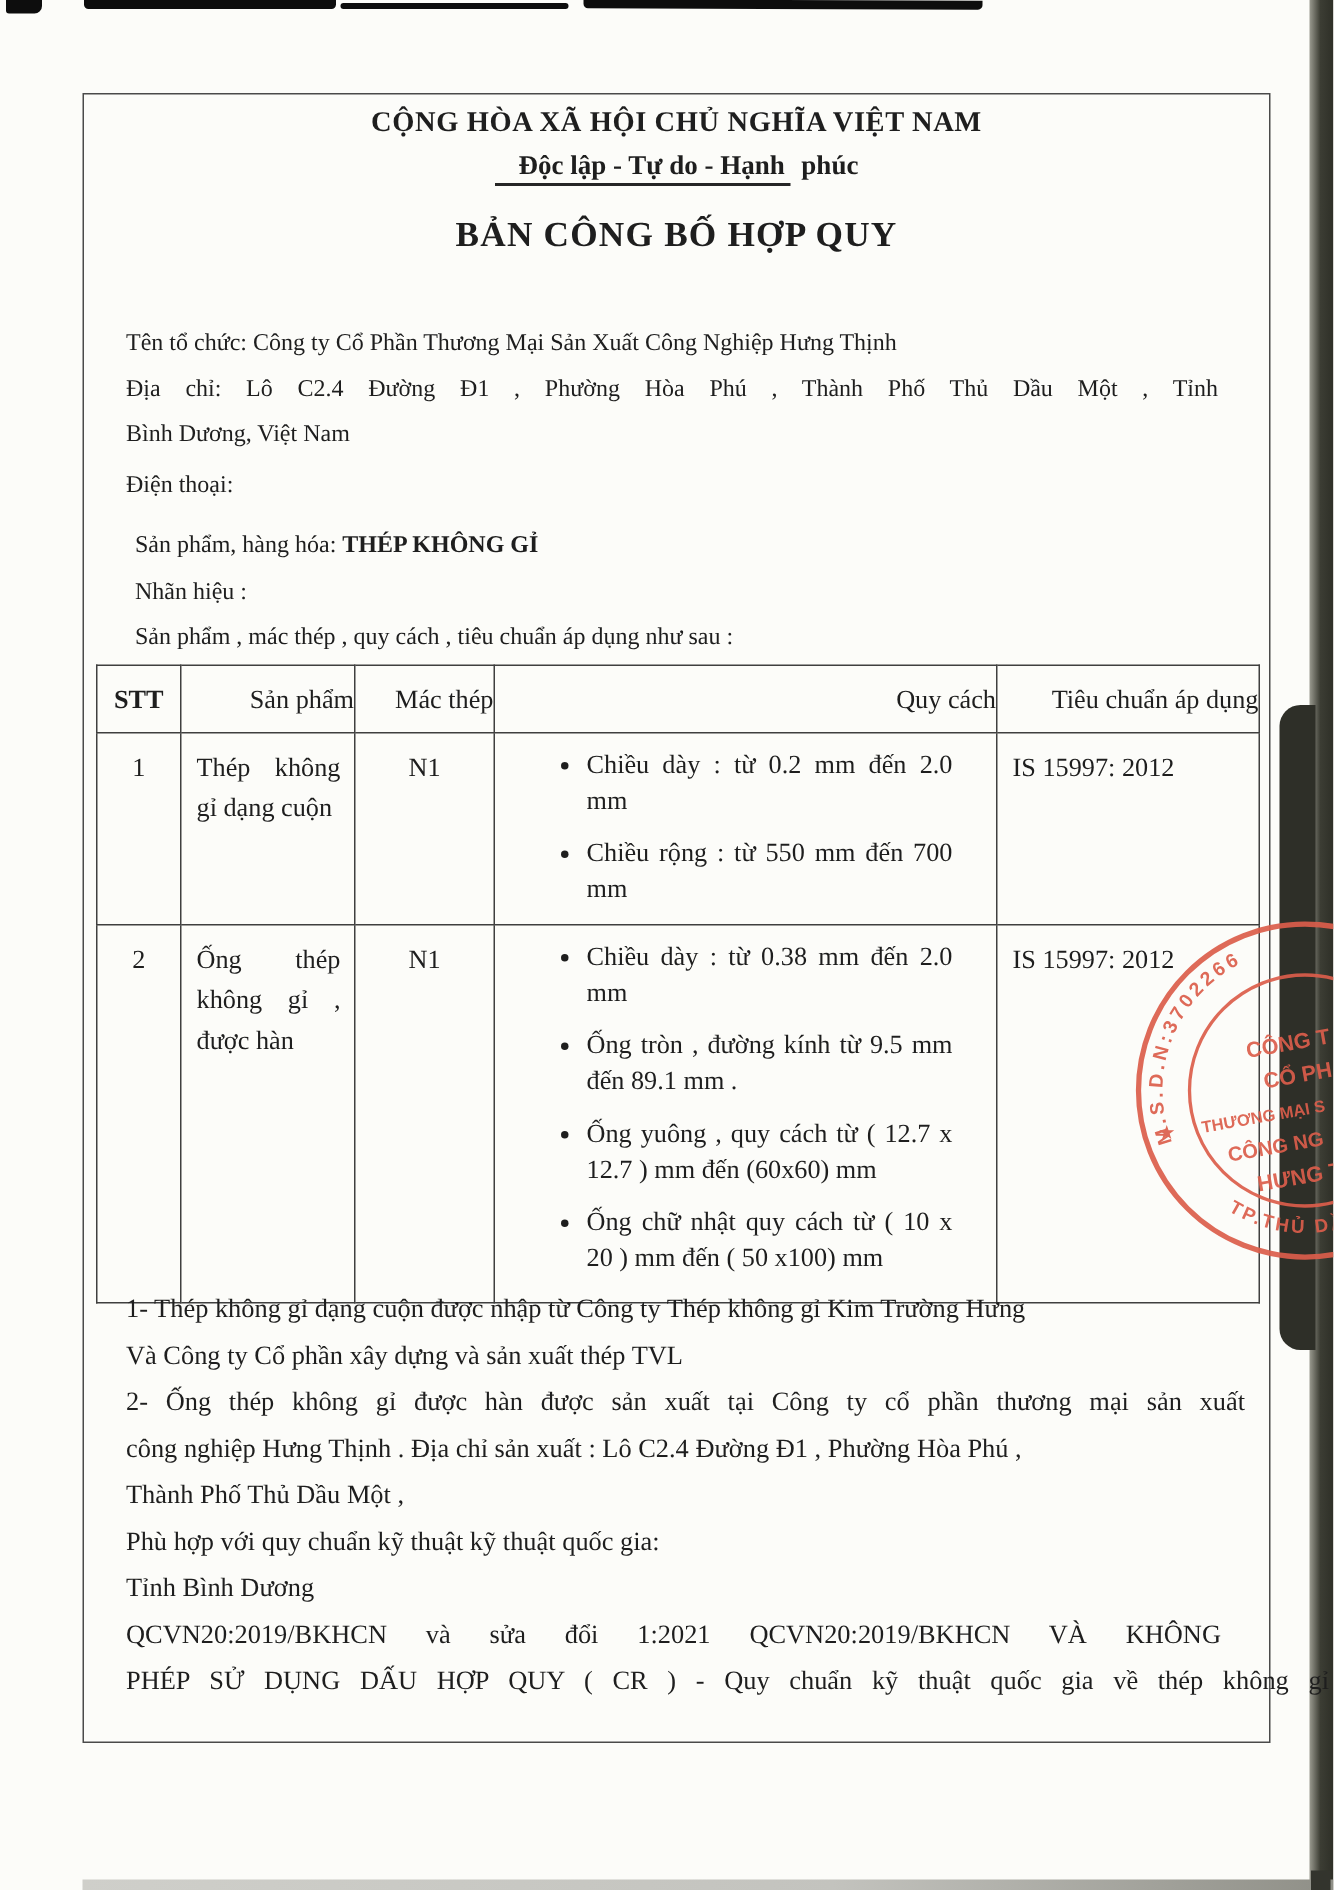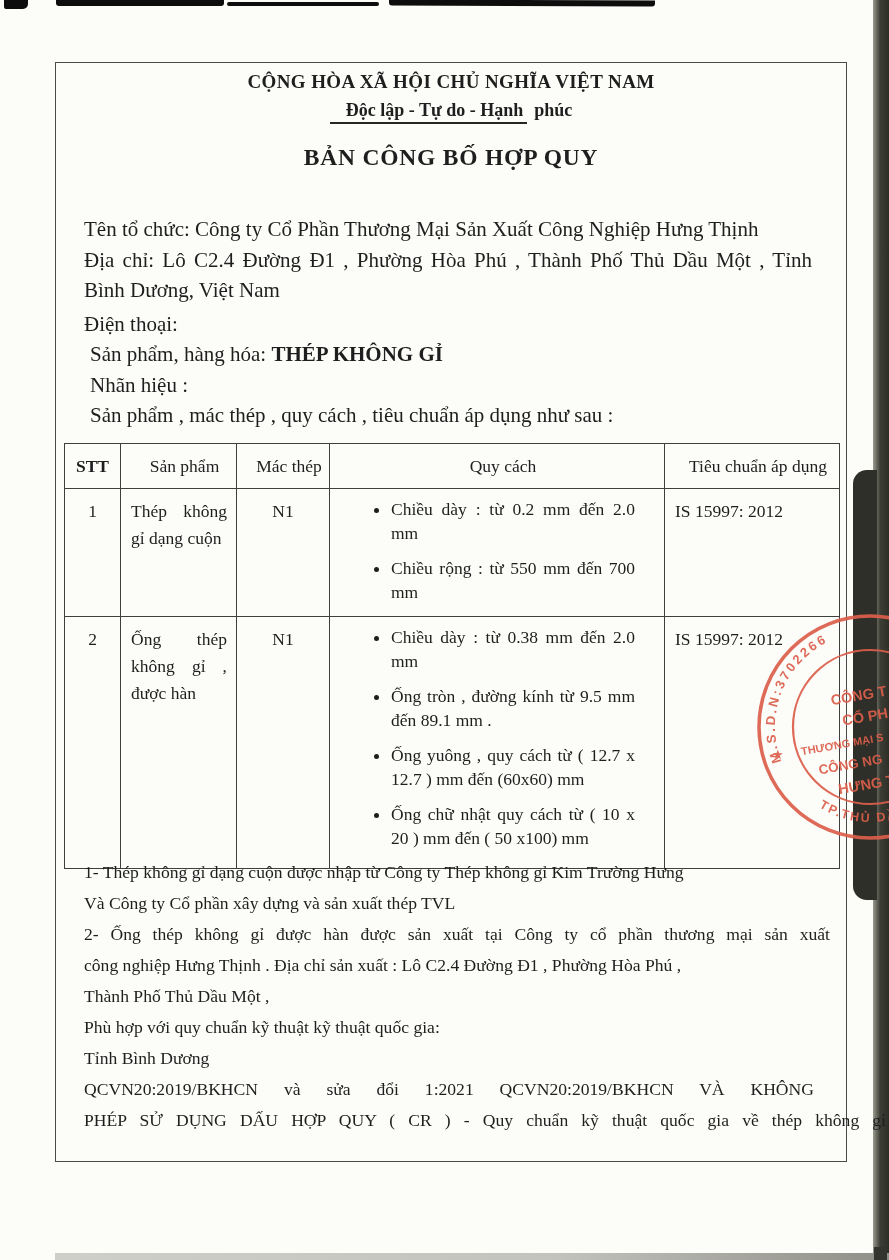--- a/index.html
+++ b/index.html
@@ -27,37 +27,37 @@
   .frame{position:absolute;left:55px;top:62px;width:790px;height:1098px;
     border:1.6px solid #4a4a4a;z-index:20;}
   .cline{position:absolute;left:0;width:100%;text-align:center;}
   .nat-title{top:8px;font-size:19px;font-weight:bold;letter-spacing:.4px;}
   .motto{top:37px;font-size:18px;font-weight:bold;}
   .motto .u{border-bottom:2px solid #262626;padding:0 4px 2px 16px;}
   .motto .tail{margin-left:7px;}
   .doc-title{top:81px;font-size:23.5px;font-weight:bold;letter-spacing:.8px;}
   .doc-num{top:123px;font-size:18px;}
 
-  .org{position:absolute;left:28px;top:151px;width:740px;font-size:21px;line-height:30.5px;}
+  .org{position:absolute;left:28px;top:151px;width:740px;font-size:16px;line-height:30.5px;}
   .org p{margin:0;}
   .jl{text-align:justify;text-align-last:justify;}
   .org .addr1{width:728px;}
   .org .phone{margin-top:3px;}
-  .org .prod{padding-left:6px;}
+  .org .prod{margin-top:10px;padding-left:6px;}
   .org .brand{padding-left:6px;}
   .org .intro{padding-left:6px;}
   .bold{font-weight:bold;}
 
   
   table.spec{position:absolute;left:8px;top:380px;border-collapse:collapse;table-layout:fixed;width:775px;}
   table.spec col.c1{width:56px;}  table.spec col.c2{width:116px;}
   table.spec col.c3{width:93px;}  table.spec col.c4{width:335px;}
   table.spec col.c5{width:175px;}
   table.spec th,table.spec td{border:1.6px solid #3f3f3f;font-weight:normal;font-size:17.5px;vertical-align:top;}
-  table.spec thead th{height:44px;vertical-align:middle;text-align:center;padding:0 0 0 12px;}
+  table.spec thead th{height:44px;vertical-align:middle;text-align:right;padding:0 0 0 12px;}
   table.spec thead th.cen{text-align:center;padding:0;font-weight:bold;}
   td.num{ text-align:center;padding-top:12px;height:1px;}
   tr.r1 td{height:92px;}
   tr.r2 td{height:238px;}
   td.prodcell{padding:9px 9px 0 10px;}
   td.prodcell div{line-height:27px;}
   td.gradecell{text-align:center;padding-top:12px;}
   td.speccell ul{margin:7px 0 0 0;padding:0 28px 0 60px;}
   td.speccell li{line-height:24px;margin-bottom:11px;text-align:justify;}
   td.stdcell{padding:12px 6px 0 10px;}

